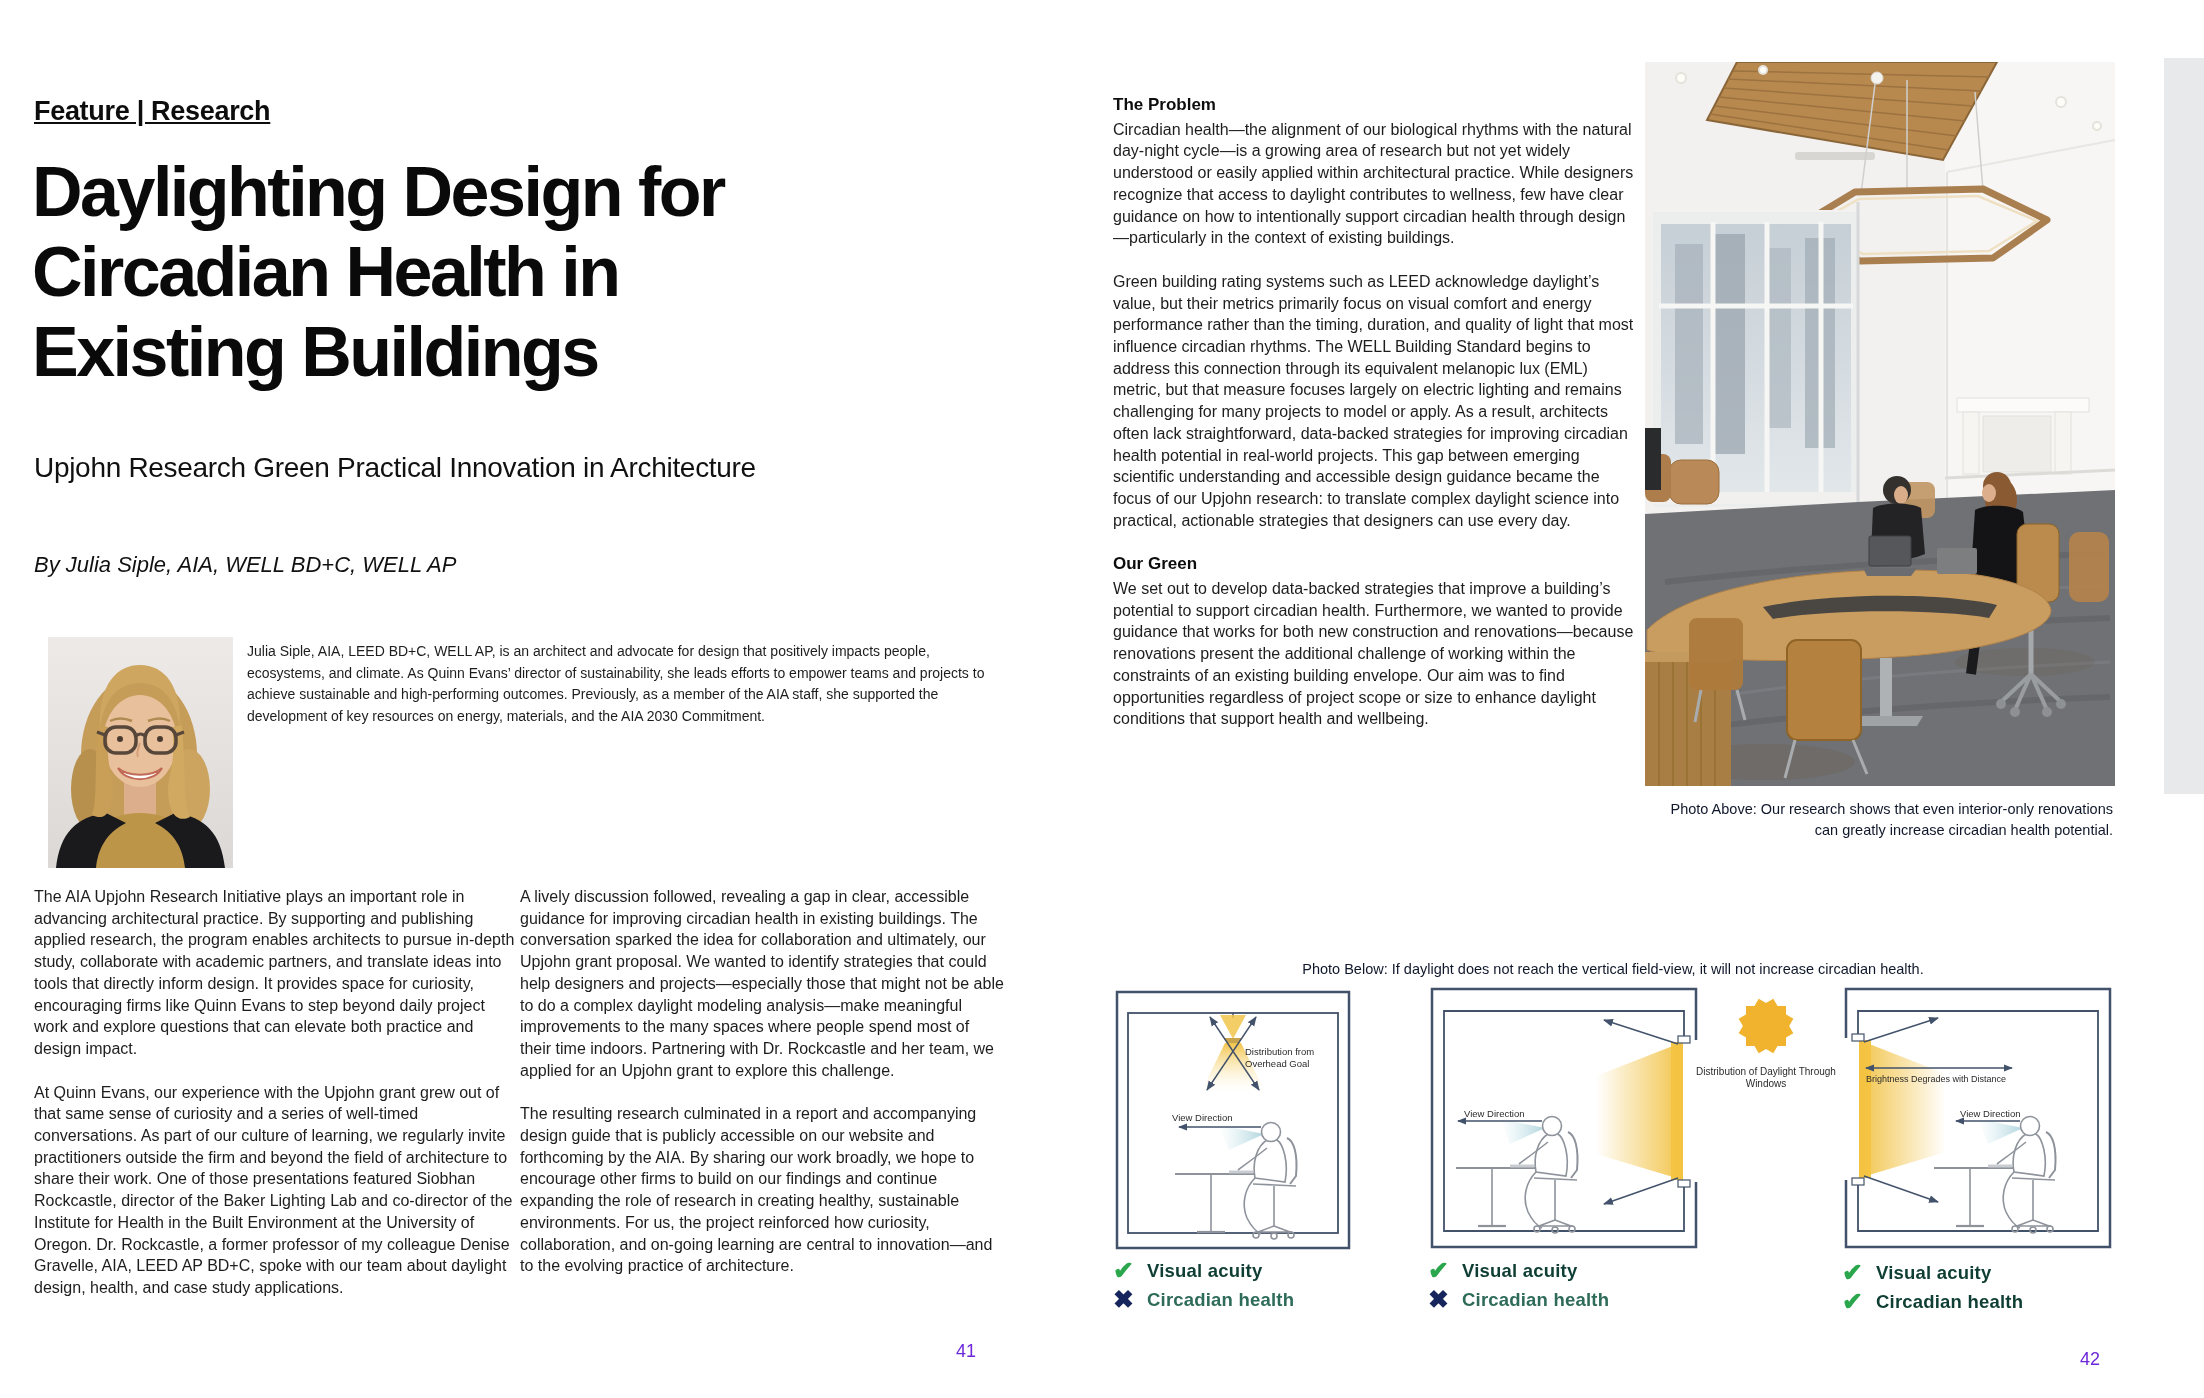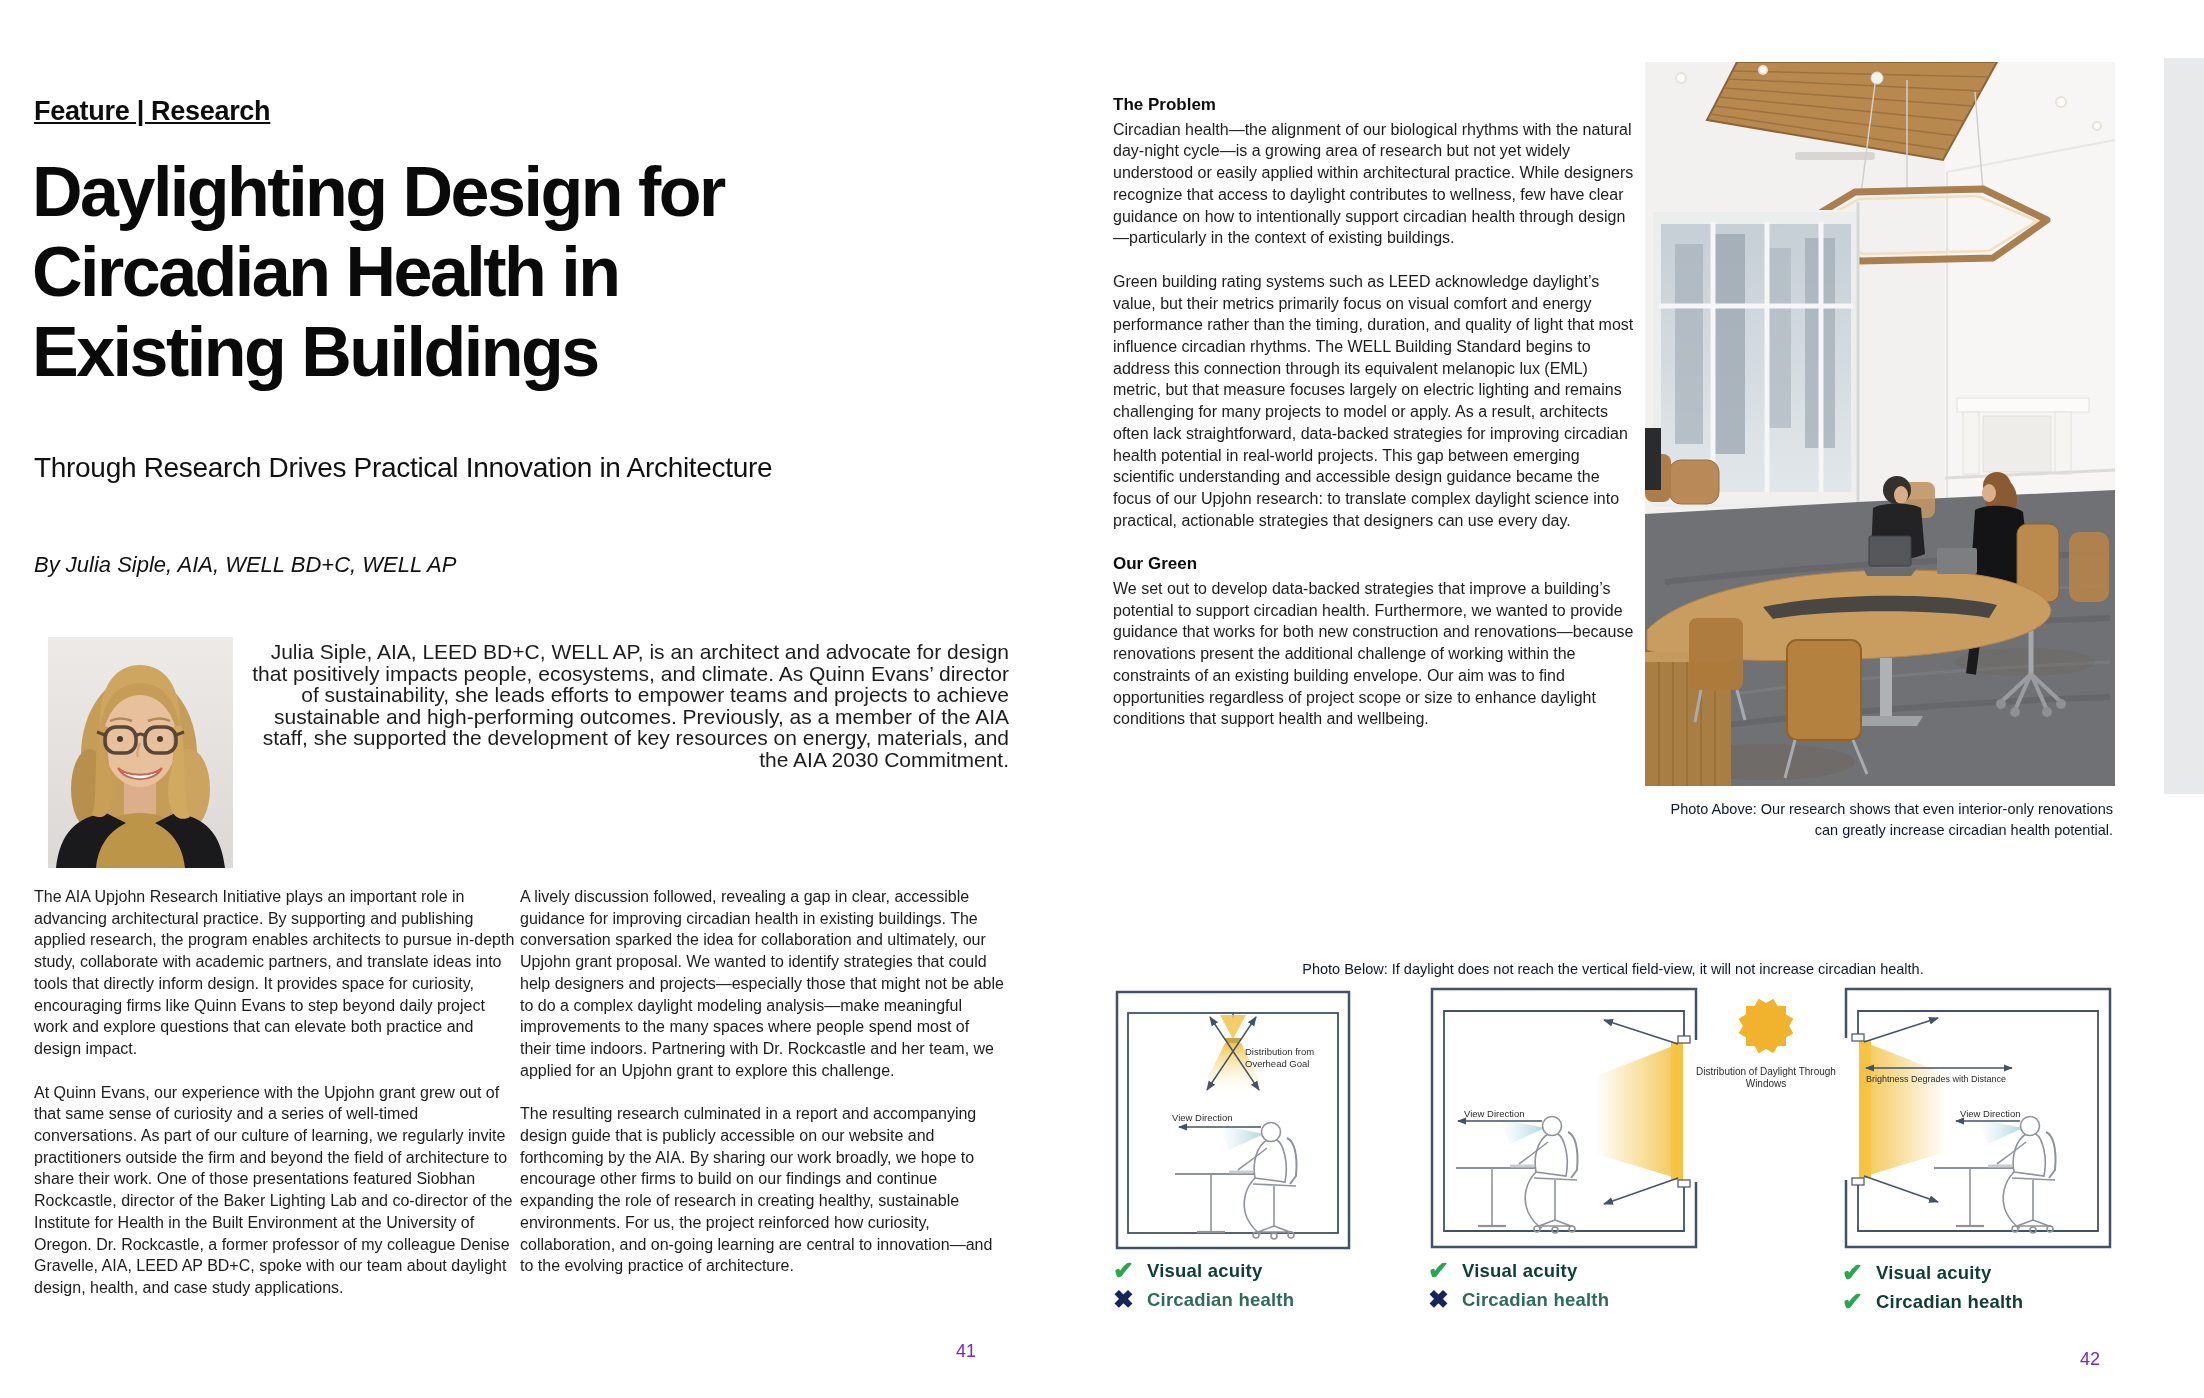--- a/index.html
+++ b/index.html
@@ -3,21 +3,21 @@
 <meta charset="utf-8">
 <style>
   html,body{margin:0;padding:0;background:#ffffff;}
   .canvas{position:relative;width:2204px;height:1398px;background:#fff;overflow:hidden;
           font-family:"Liberation Sans",sans-serif;color:#1c1c1c;}
   .abs{position:absolute;}
   .kicker{font-size:27px;font-weight:800;letter-spacing:-0.3px;color:#0d0d0d;}
   .title{font-size:70px;line-height:80px;font-weight:800;letter-spacing:-2.5px;color:#0a0a0a;white-space:nowrap;}
   .subtitle{font-size:28px;font-weight:400;letter-spacing:-0.3px;white-space:nowrap;color:#111;}
   .byline{font-size:22px;font-style:italic;color:#111;white-space:nowrap;}
-  .bio{font-size:21px;line-height:21.5px;color:#1d1d1d;text-align:right;}
+  .bio{font-size:14px;line-height:21.5px;color:#1d1d1d;}
   .bodycol{font-size:16px;line-height:21.7px;color:#1d1d1d;}
   .bodycol p{margin:0 0 22px 0;}
   .subhead{font-size:17px;font-weight:700;margin:0 0 3px 0;color:#0d0d0d;}
   .sect-gap{margin-top:18px;}
   .caption{font-size:14.5px;line-height:21px;color:#0f172a;}
   .pageno{font-size:18px;color:#6d28d9;}
   .photo-frame{background:#f2f1ef;}
   .diag-label{position:absolute;font-size:9.5px;line-height:11.5px;color:#2b2b2b;}
   .legend-row{display:flex;align-items:center;height:29px;}
   .mark{width:34px;font-size:25px;font-weight:700;line-height:1;}
@@ -86,21 +86,21 @@
   </svg>
 
   <div class="abs kicker" style="left:34px;top:96px;text-decoration:underline;">Feature | Research</div>
 
   <div class="abs title" style="left:32px;top:152px;">
     <div>Daylighting Design for</div>
     <div>Circadian Health in</div>
     <div>Existing Buildings</div>
   </div>
 
-  <div class="abs subtitle" style="left:34px;top:452px;">Through Research Drives Practical Innovation in Architecture</div>
+  <div class="abs subtitle" style="left:34px;top:452px;">Upjohn Research Green Practical Innovation in Architecture</div>
   <div class="abs byline" style="left:34px;top:552px;">By Julia Siple, AIA, WELL BD+C, WELL AP</div>
 
   <div class="abs" style="left:48px;top:637px;width:185px;height:231px;">
     <svg width="185" height="231" viewBox="0 0 185 231">
       <rect width="185" height="231" fill="url(#pbg)"></rect>
       <ellipse cx="91" cy="118" rx="58" ry="80" fill="#c59c58"></ellipse>
       <ellipse cx="141" cy="152" rx="21" ry="40" fill="#cda45f"></ellipse>
       <ellipse cx="42" cy="152" rx="19" ry="40" fill="#b8904e"></ellipse>
       <rect x="76" y="138" width="32" height="42" fill="#dcae8b"></rect>
       <path d="M30,231 C34,196 58,176 92,176 C126,176 150,196 154,231 Z" fill="#bd9549"></path>

